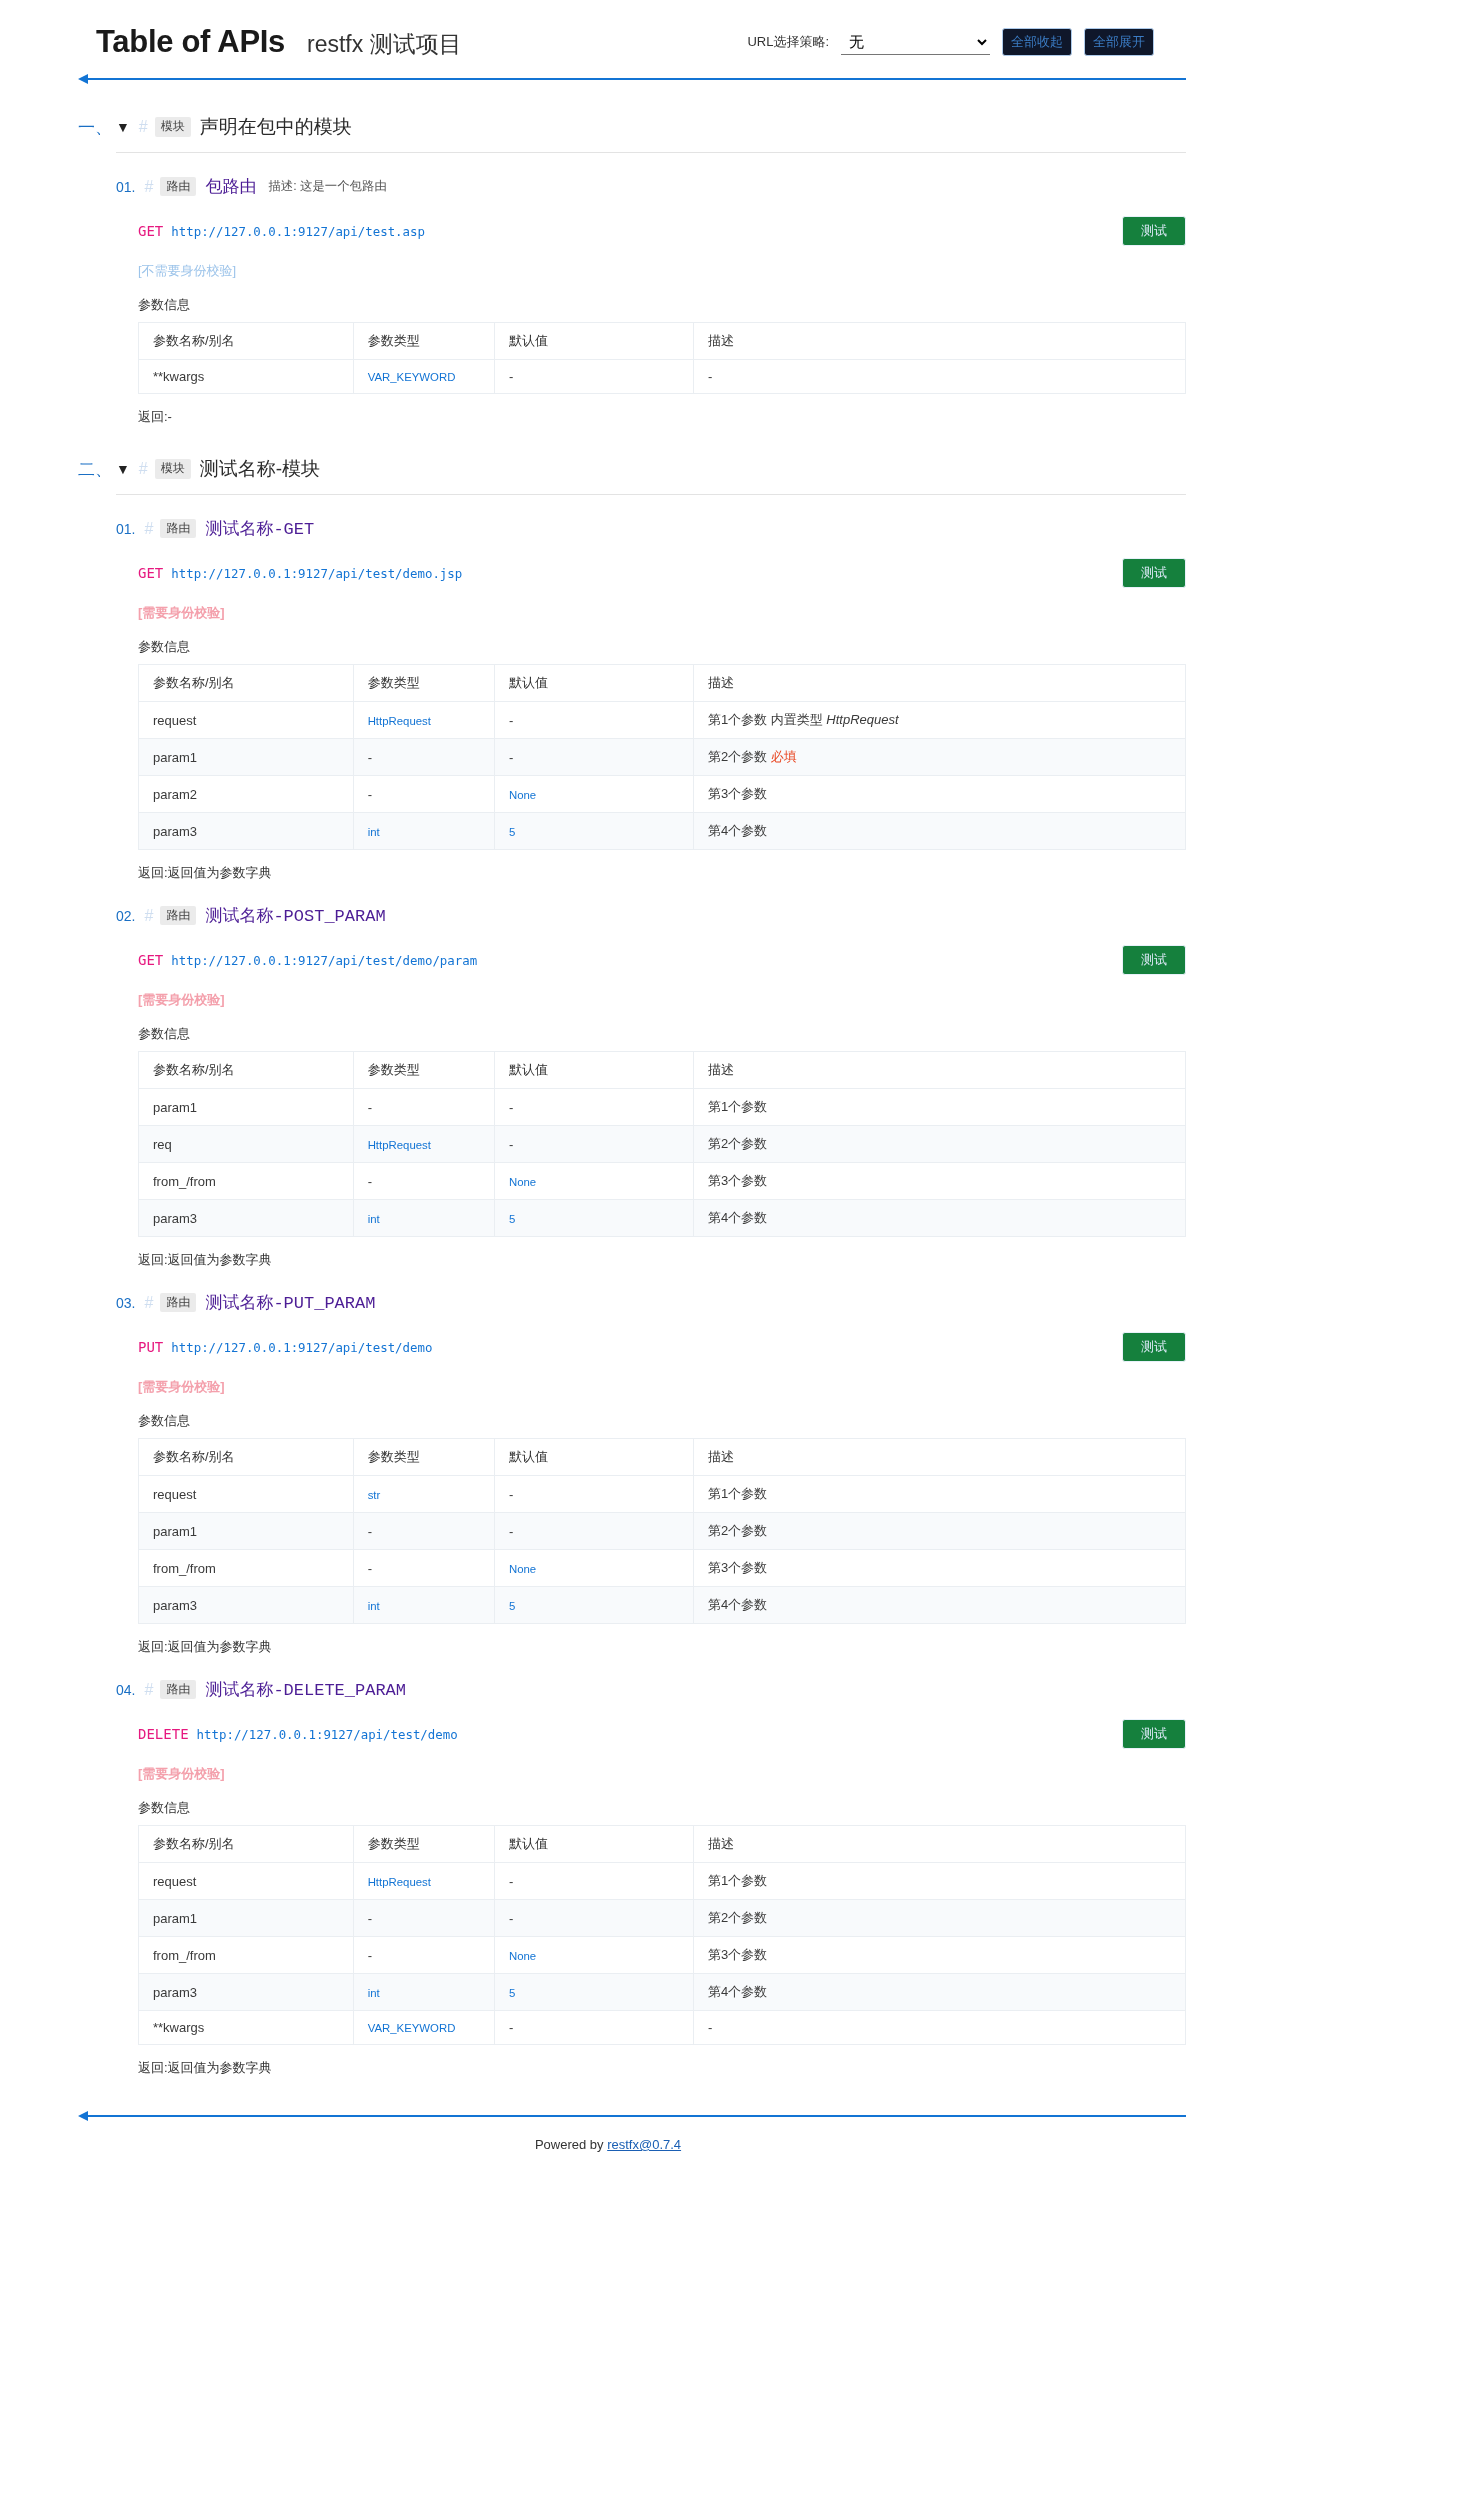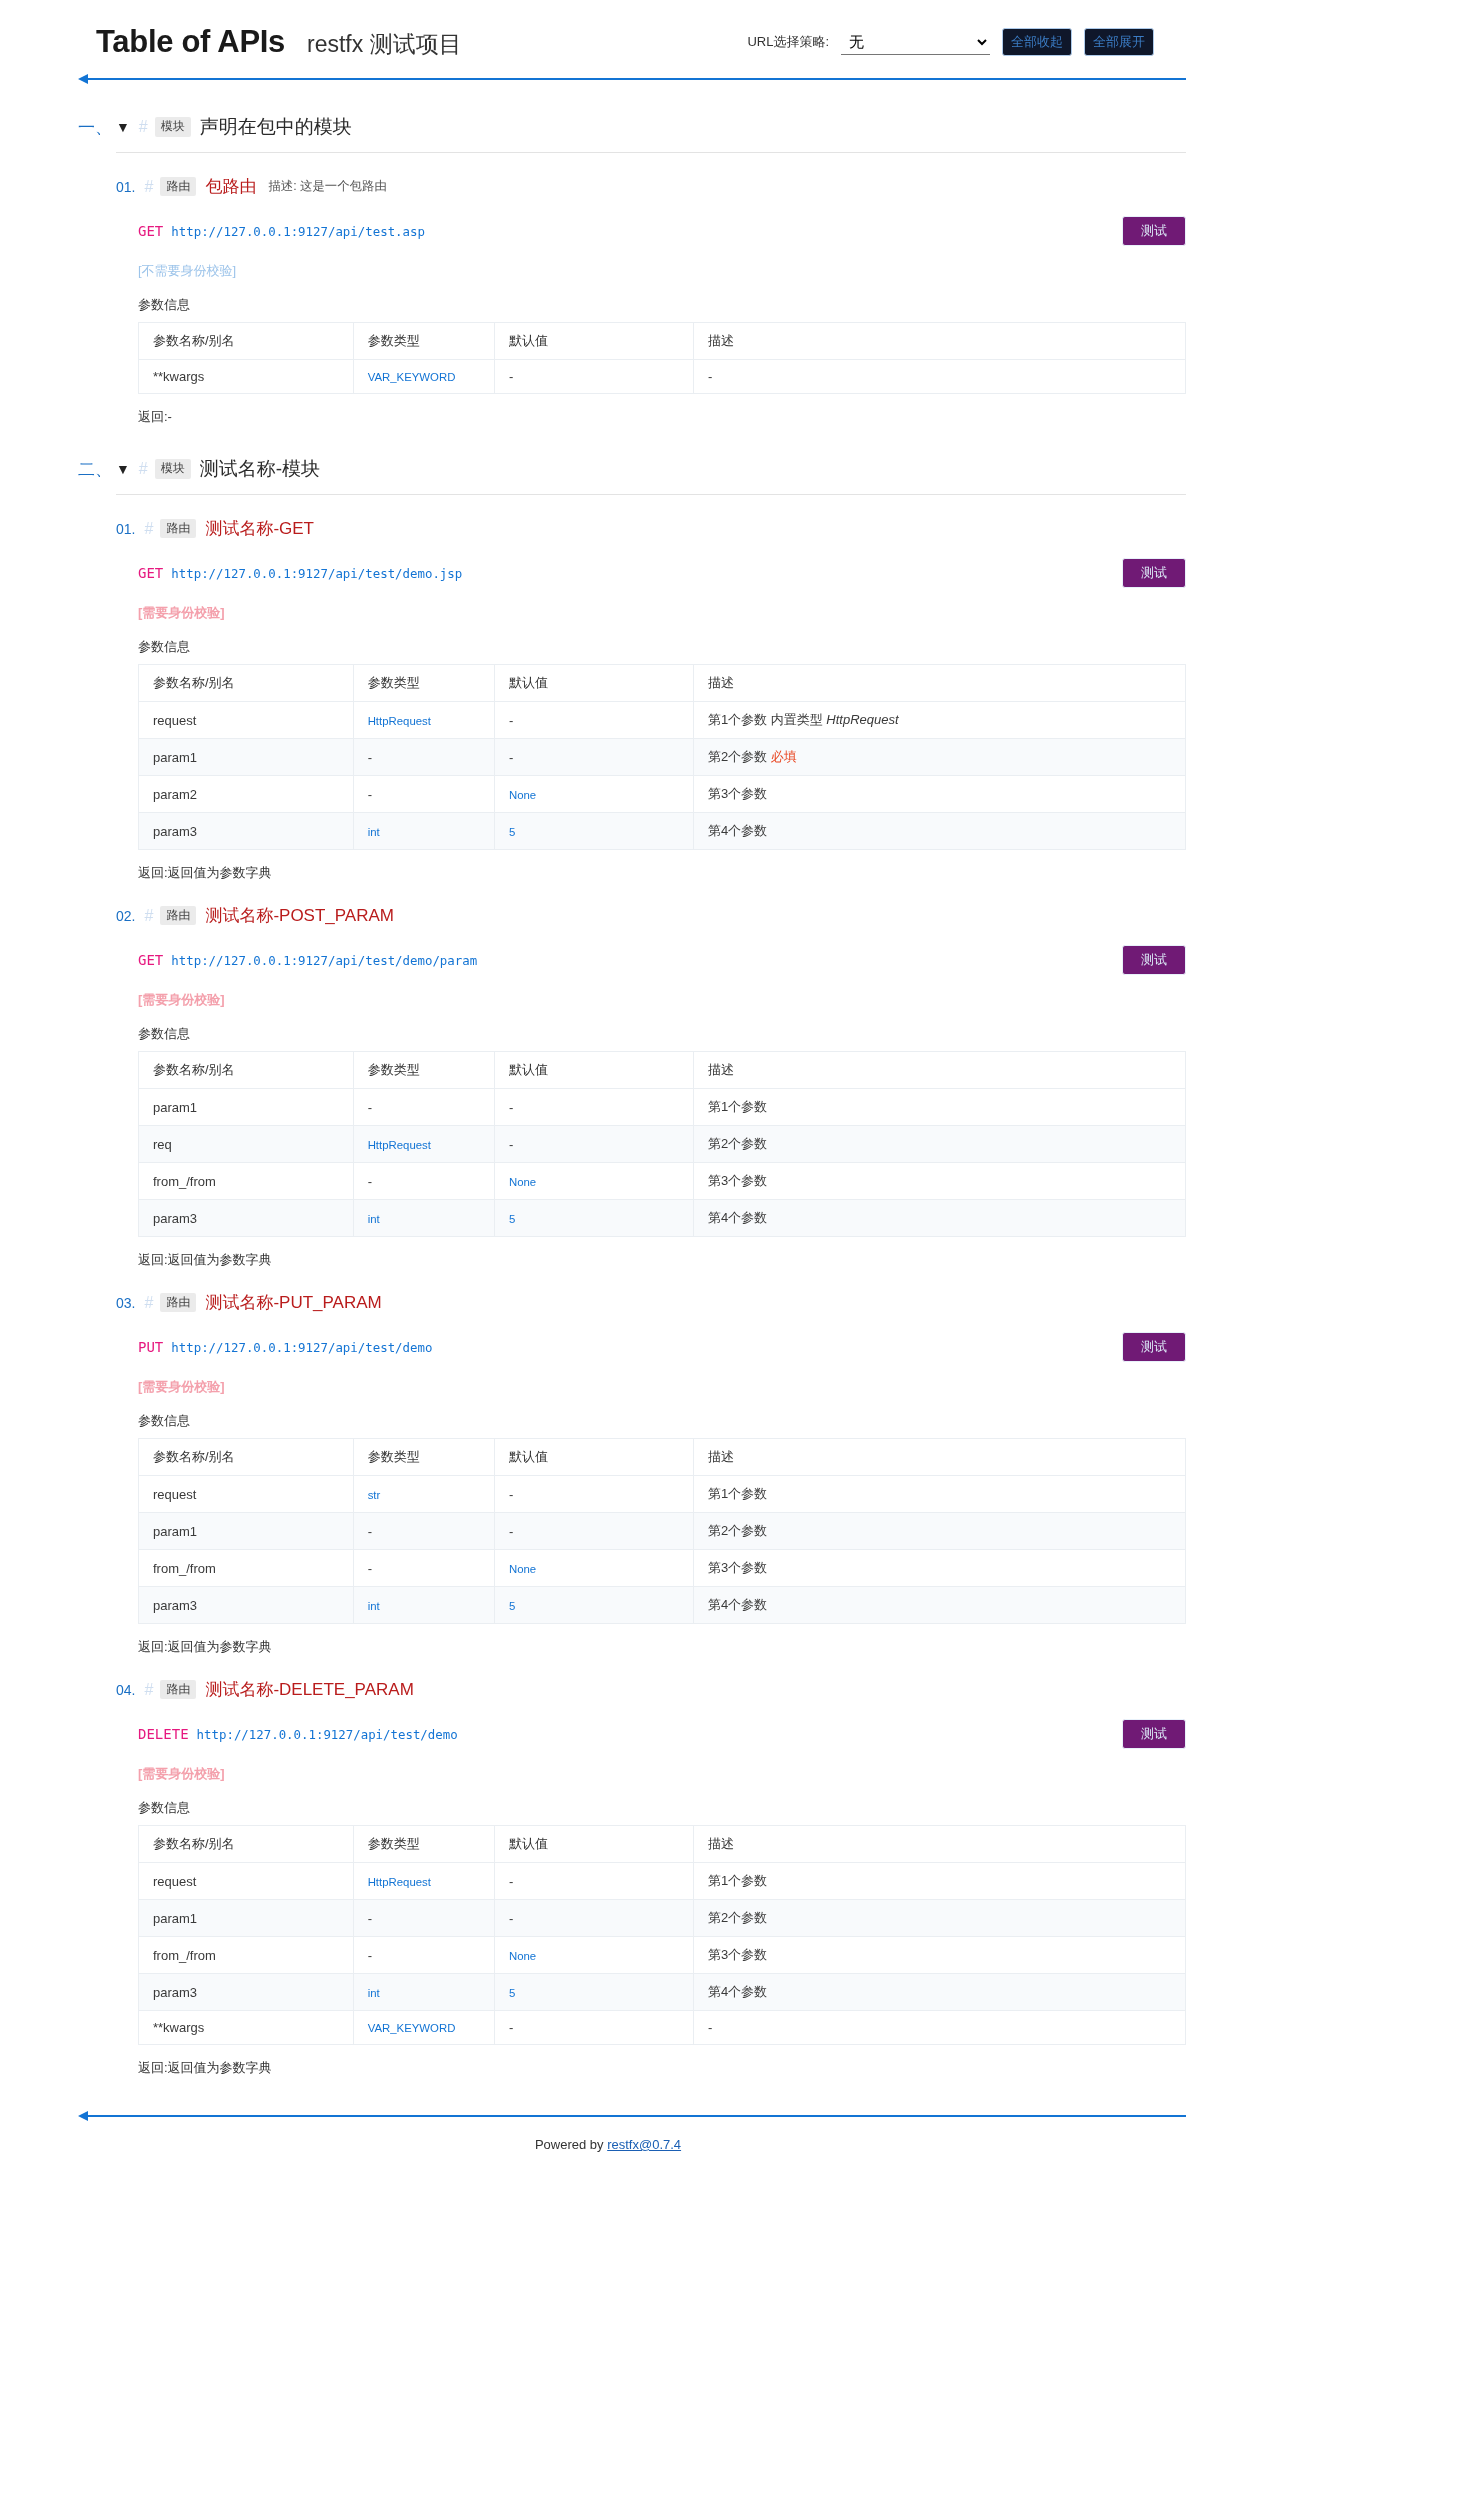--- a/index.html
+++ b/index.html
@@ -85,41 +85,41 @@
   }
   .module-name { font-size: 19px; color: #2b2b2b; }
   .module-divider {
     border-top: 1px solid #e3e3e3; margin: 12px 0 0 38px;
   }
 
   
   .api { margin: 0 0 0 38px; padding-top: 22px; }
   .api-head { display: flex; align-items: center; }
   .api-index { color: #1a6fc4; font-size: 14px; margin-right: 9px; }
-  .api-name { font-size: 17px; color: #b91c1c; }
+  .api-name { font-size: 17px; color: #4c1d95; font-family: Liberation Mono, monospace; }
   .api-desc { font-size: 12.4px; color: #555; margin-left: 12px; }
 
   .api-body { padding-left: 22px; }
 
   .url-row {
     display: flex; align-items: center;
     margin-top: 18px;
   }
   .method {
     font-family: "DejaVu Sans Mono", "Liberation Mono", monospace;
     font-size: 14px; color: #e6187f; margin-right: 8px; white-space: nowrap;
   }
   .url {
     font-family: "DejaVu Sans Mono", "Liberation Mono", monospace;
     font-size: 12.4px; color: #1374d4;
   }
   .test-btn {
     margin-left: auto;
     font-size: 13px; color: #dce9f7;
-    background: #701a75; border: 1px solid #e8f1fa;
+    background: #15803d; border: 1px solid #e8f1fa;
     border-radius: 3px; padding: 5px 18px; cursor: pointer;
     font-family: "Liberation Sans", sans-serif;
   }
   .auth { font-size: 13px; margin-top: 16px; }
   .auth.no-auth { color: #9dc4ea; }
   .auth.need-auth { color: #f4a0ac; font-weight: bold; }
 
   .params-label { font-size: 13px; color: #333; margin-top: 16px; }
 
   table.params {

